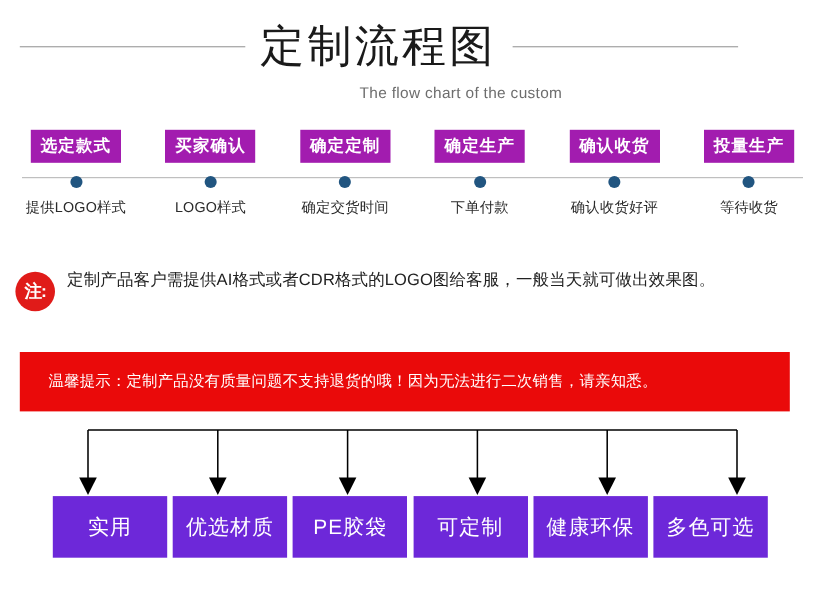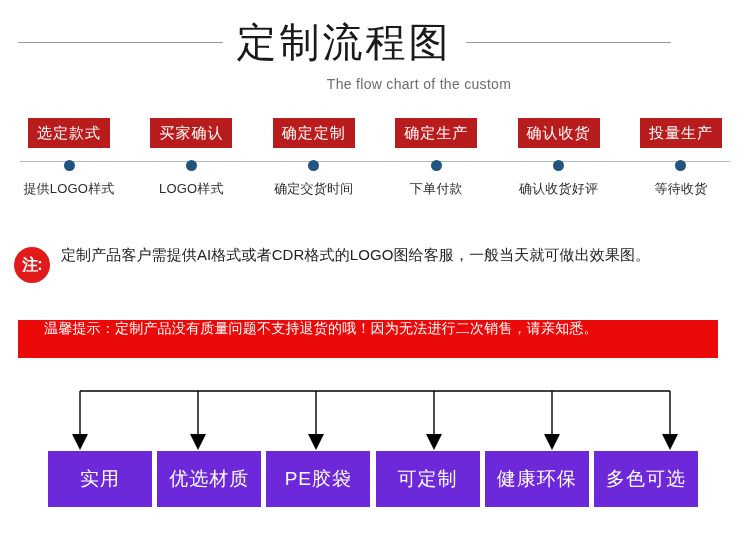--- a/index.html
+++ b/index.html
@@ -87,29 +87,30 @@
     justify-content: space-between;
   }
   .step {
     width: 114px;
     display: flex;
     flex-direction: column;
     align-items: center;
     position: relative;
   }
   .step-chip {
-    background: #b91c1c;
+    background: #a21caf;
     color: #ffffff;
     font-size: 15px;
     line-height: 15px;
     letter-spacing: 1px;
     padding: 7px 9px 8px;
     white-space: nowrap;
     box-sizing: border-box;
     text-align: left;
+    font-weight: bold;
   }
   .step-dot {
     width: 11px;
     height: 11px;
     border-radius: 50%;
     background: #215580;
     margin-top: 12px;
     position: relative;
     z-index: 2;
   }
@@ -154,24 +155,24 @@
     letter-spacing: 0.1px;
   }
   .note-text div { white-space: nowrap; }
 
   
   .banner {
     position: absolute;
     top: 320px;
     left: 18px;
     width: 700px;
-    height: 38px;
+    height: 54px;
     background: #ea0a0a;
     display: flex;
-    align-items: flex-start;
+    align-items: center;
   }
   .banner-text {
     color: #ffffff;
     font-size: 14px;
     letter-spacing: 0.2px;
     padding-left: 26px;
     white-space: nowrap;
   }
 
   

